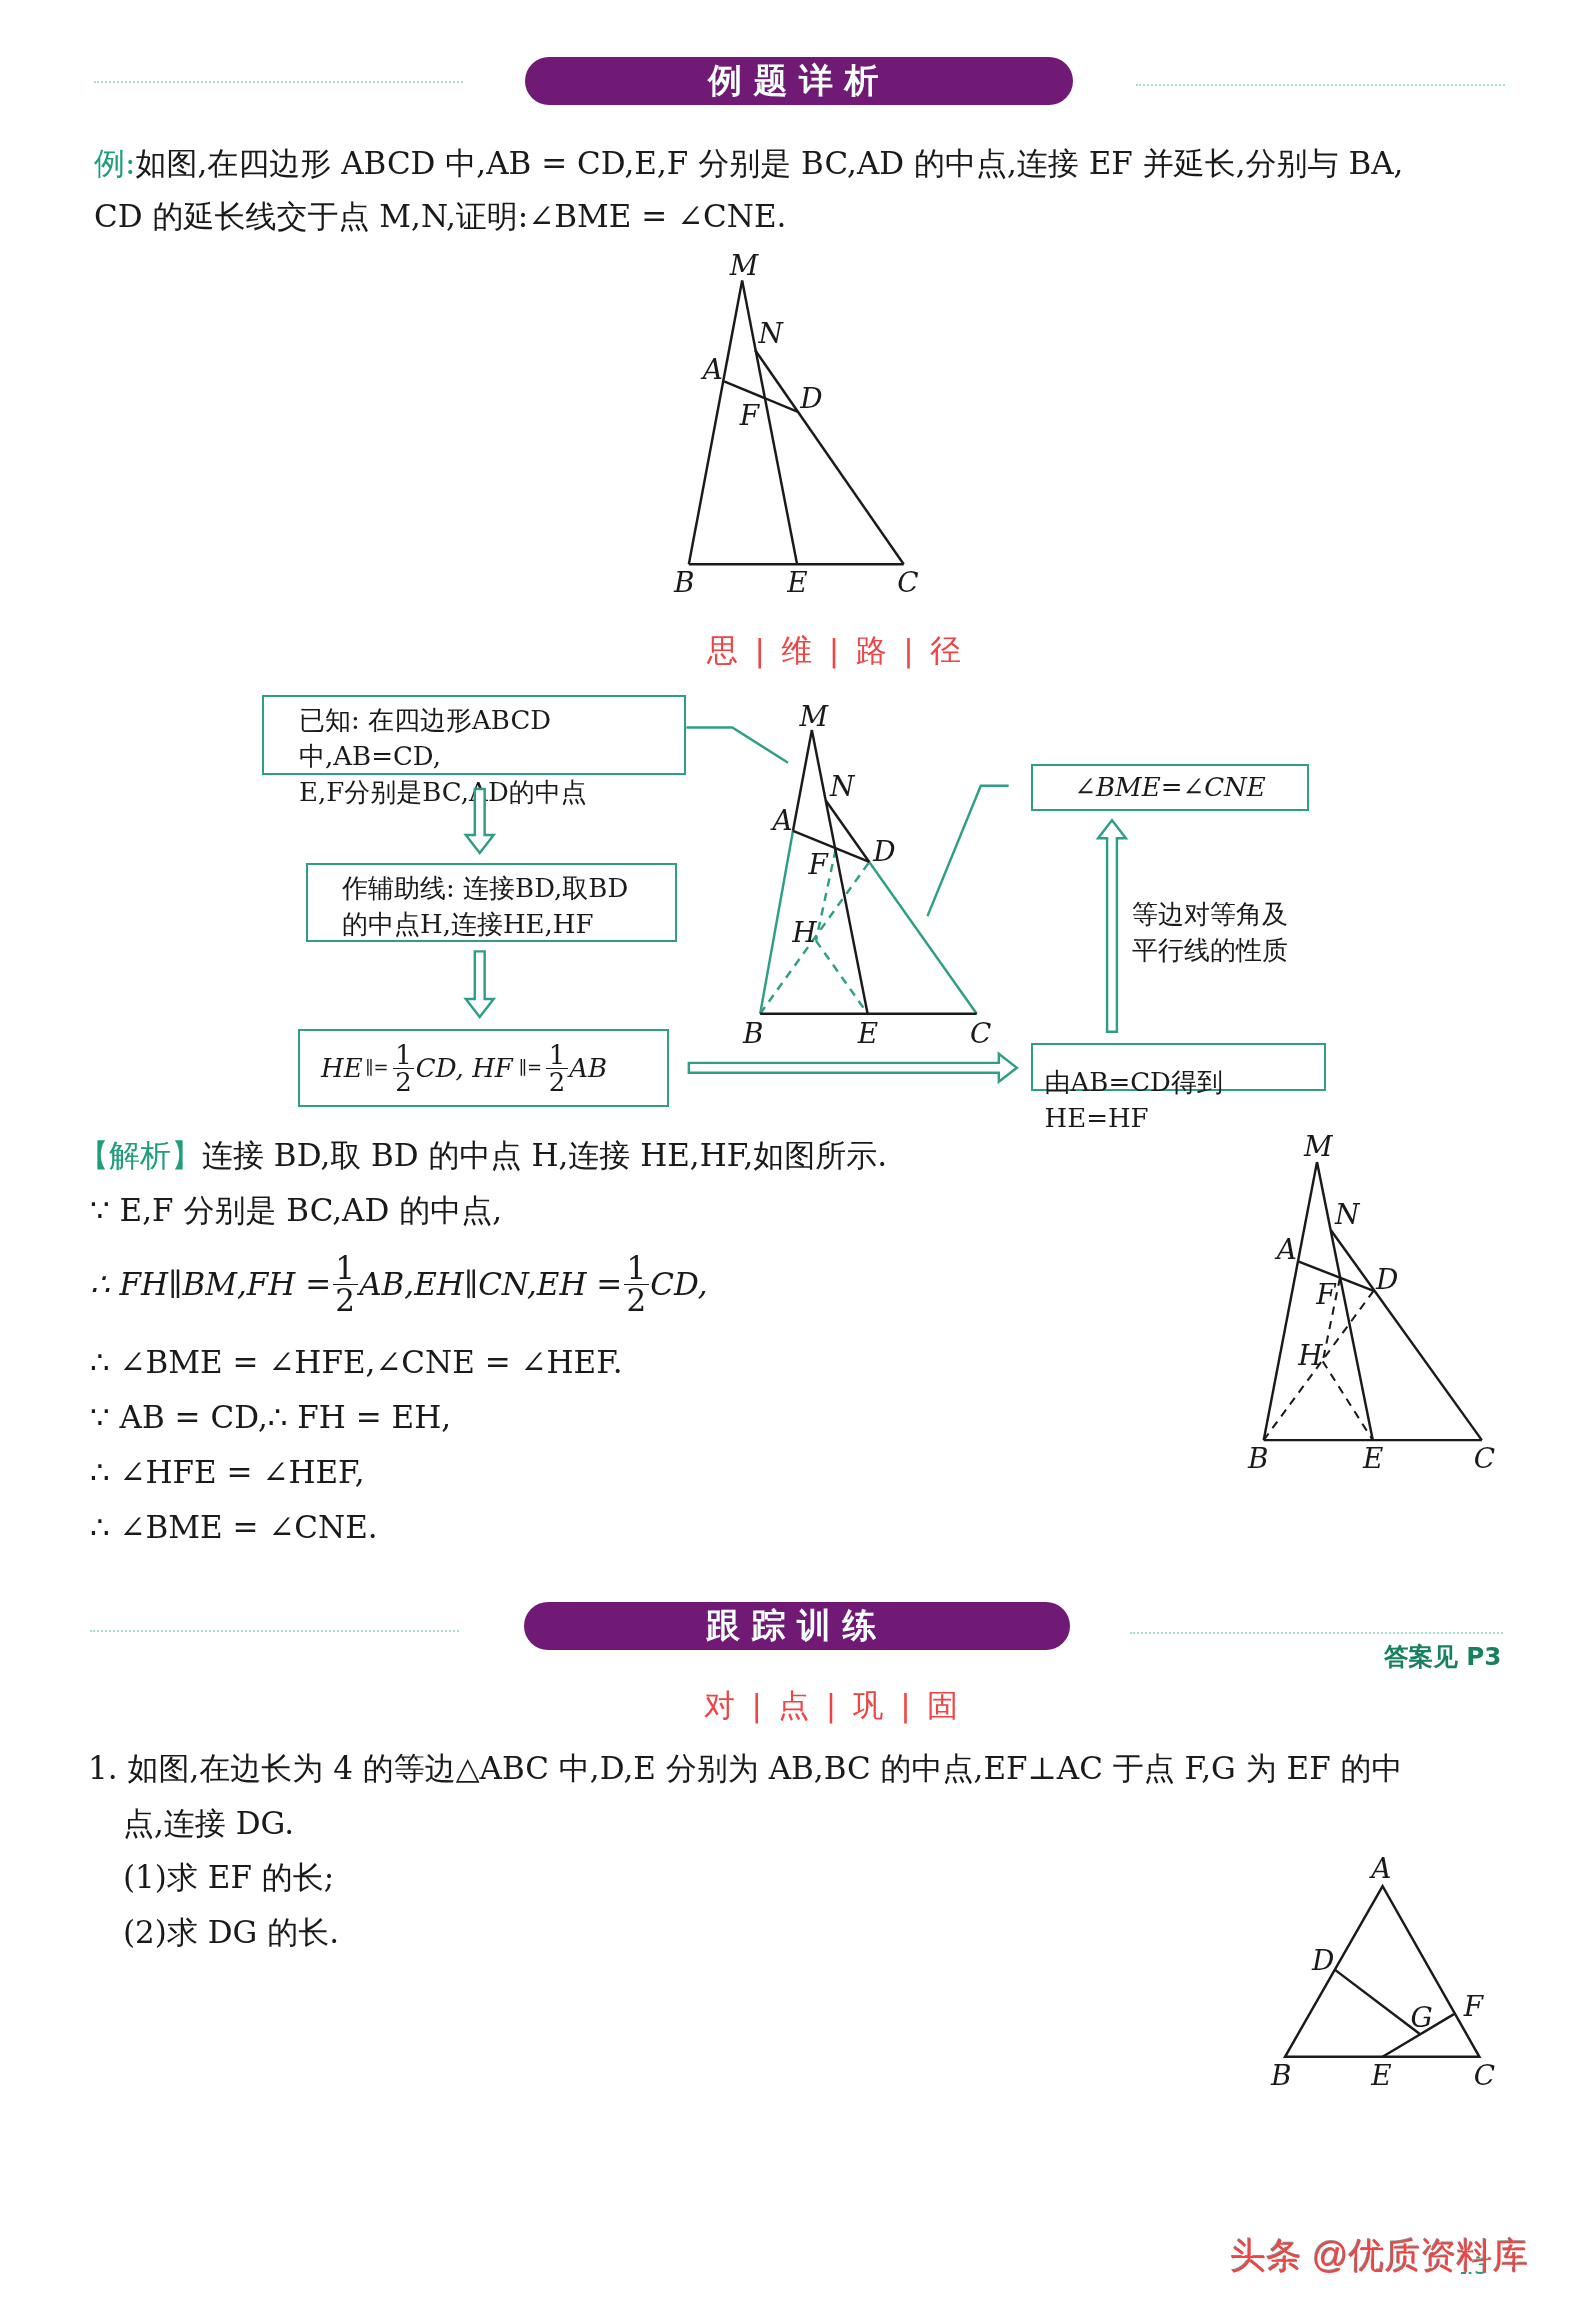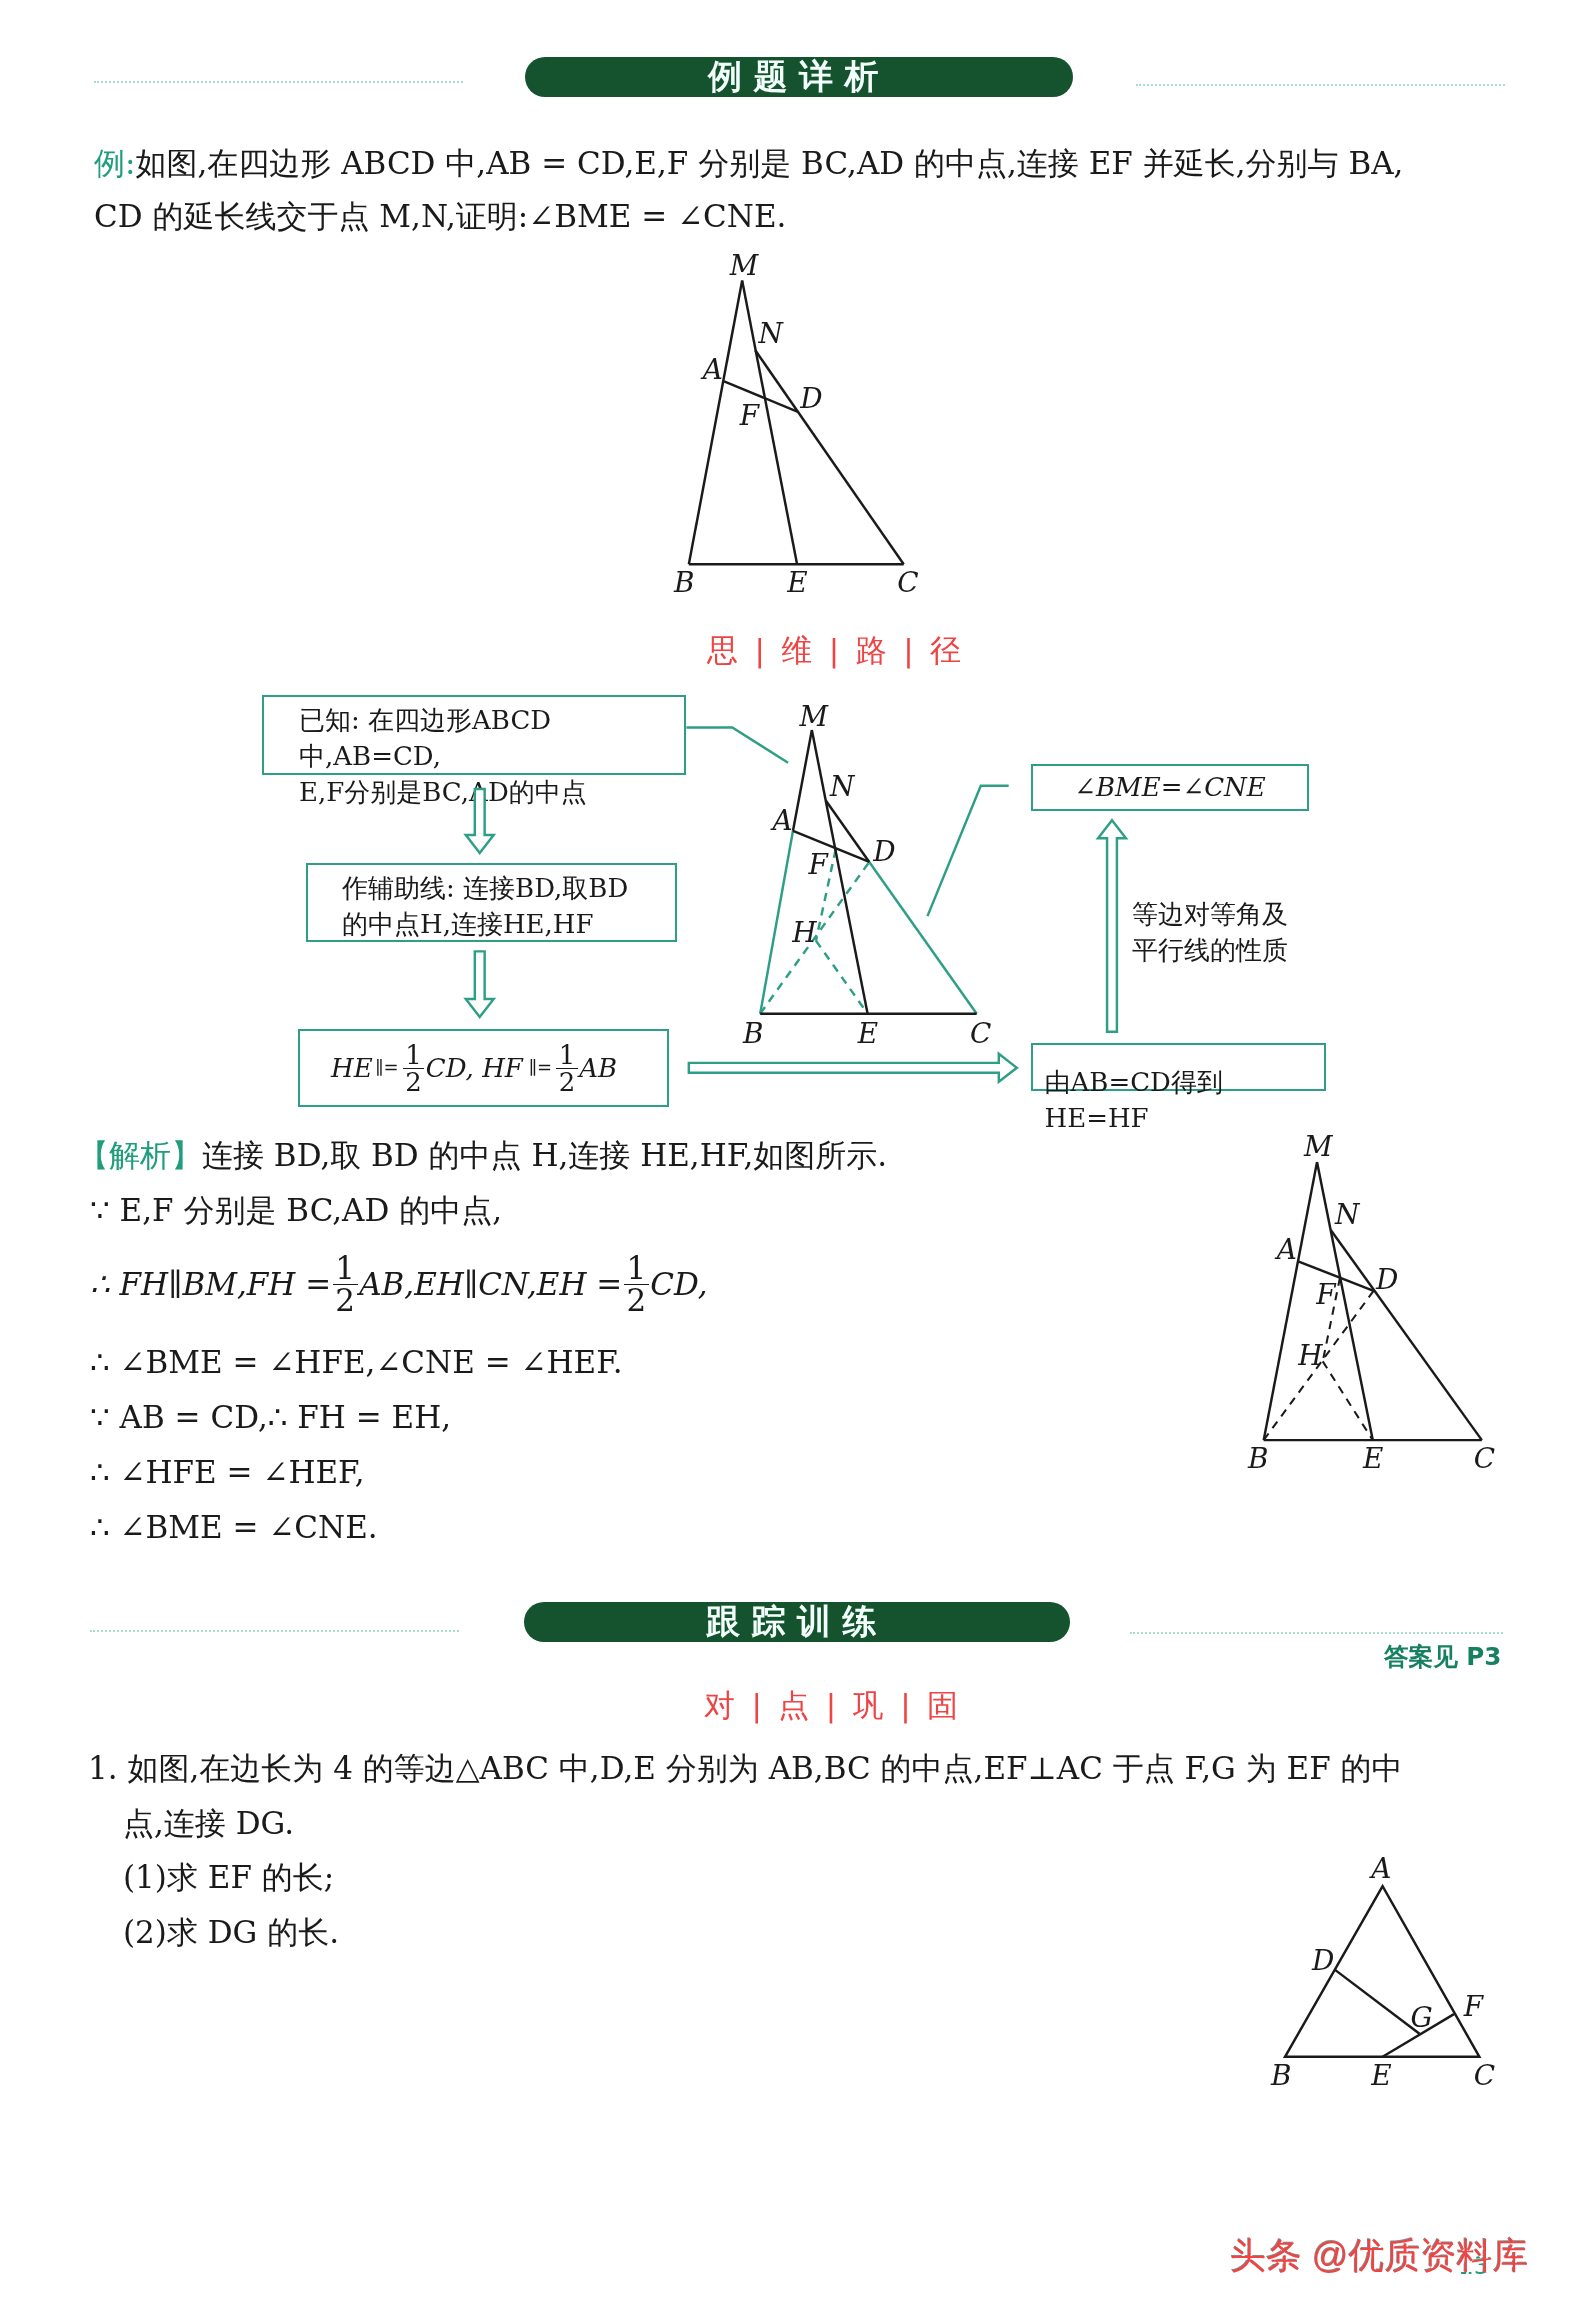--- a/index.html
+++ b/index.html
@@ -1,19 +1,19 @@
 <!DOCTYPE html>
 <html style="font-size:13px"><head>
 <meta charset="utf-8">
 <style>
   html,body{margin:0;padding:0;background:#fff;}
   body{width:1595px;height:2307px;position:relative;overflow:hidden;
        font-family:"DejaVu Serif","Liberation Serif",serif;color:#1a1a1a;}
   .abs{position:absolute;}
-  .banner{position:absolute;height:40px;border-radius:27px;background:#14532d;
+  .banner{position:absolute;height:48px;border-radius:27px;background:#701a75;
           display:flex;align-items:center;justify-content:center;}
   .banner span{color:#f3fffb;font-family:"DejaVu Sans","Liberation Sans",sans-serif;
                font-size:34px;letter-spacing:11.5px;font-weight:bold;}
   .dots{position:absolute;height:0;border-top:2.5px dotted #a6ddd0;}
   .text{position:absolute;font-size:31px;line-height:39px;white-space:nowrap;}
   .green{color:#1f9d7c;}
   .sub{position:absolute;font-family:"DejaVu Sans","Liberation Sans",sans-serif;
        color:#ef4444;font-size:31px;letter-spacing:3.3px;}
   .box{position:absolute;border:2.5px solid #2e9f86;background:#fff;box-sizing:border-box;
        font-size:26px;line-height:36px;padding:4.9px 11.5px;}
@@ -61,21 +61,21 @@
 <div class="sub" style="left:707px;top:630px;">思 | 维 | 路 | 径</div>
 
 <div class="box" style="left:262px;top:695px;width:424px;height:80px;padding-left:35px;">
   <div>已知: 在四边形ABCD中,AB=CD,</div>
   <div>E,F分别是BC,AD的中点</div>
 </div>
 <div class="box" style="left:306px;top:863px;width:371px;height:79px;padding-left:34px;">
   <div>作辅助线: 连接BD,取BD</div>
   <div>的中点H,连接HE,HF</div>
 </div>
-<div class="box" style="left:298px;top:1029px;width:371px;height:78px;padding-left:31px;display:flex;align-items:center;">
+<div class="box" style="left:298px;top:1029px;width:371px;height:78px;padding-left:21px;display:flex;align-items:center;">
   <span class="it">HE</span>
   <span style="font-size:18px;margin:0 2.5px;">∥=</span>
   <span class="frac">
       <span class="n">1</span>
       <span class="d">2</span>
     </span>
   <span class="it" style="margin-right:3.3px;">CD,  HF</span>
   <span style="font-size:18px;margin:0 2.5px;">∥=</span>
   <span class="frac">
       <span class="n">1</span>

